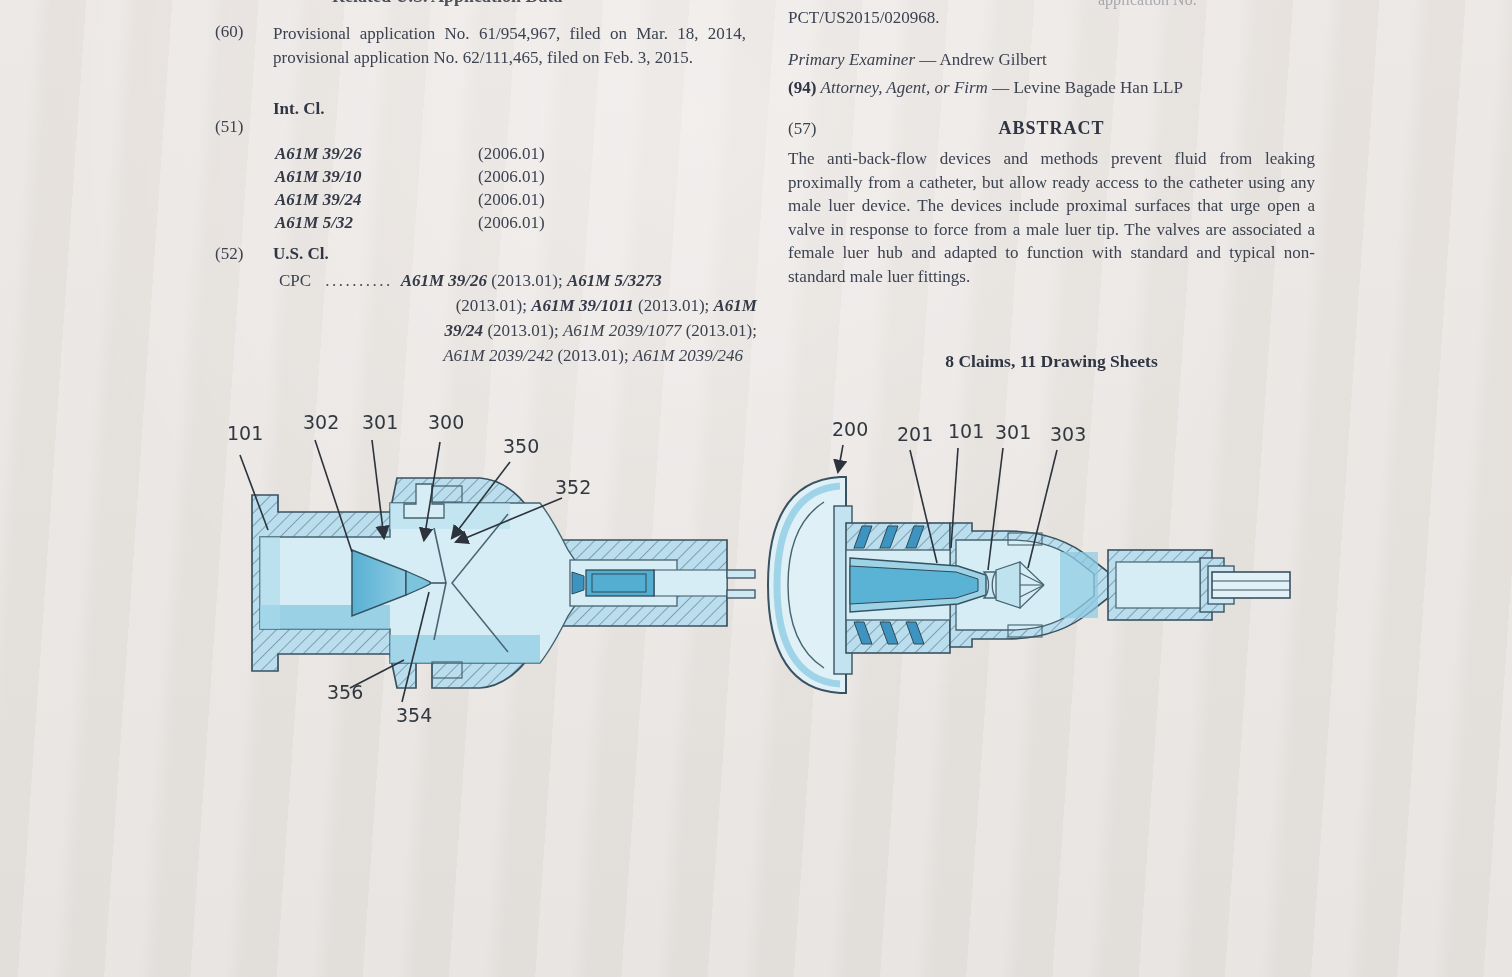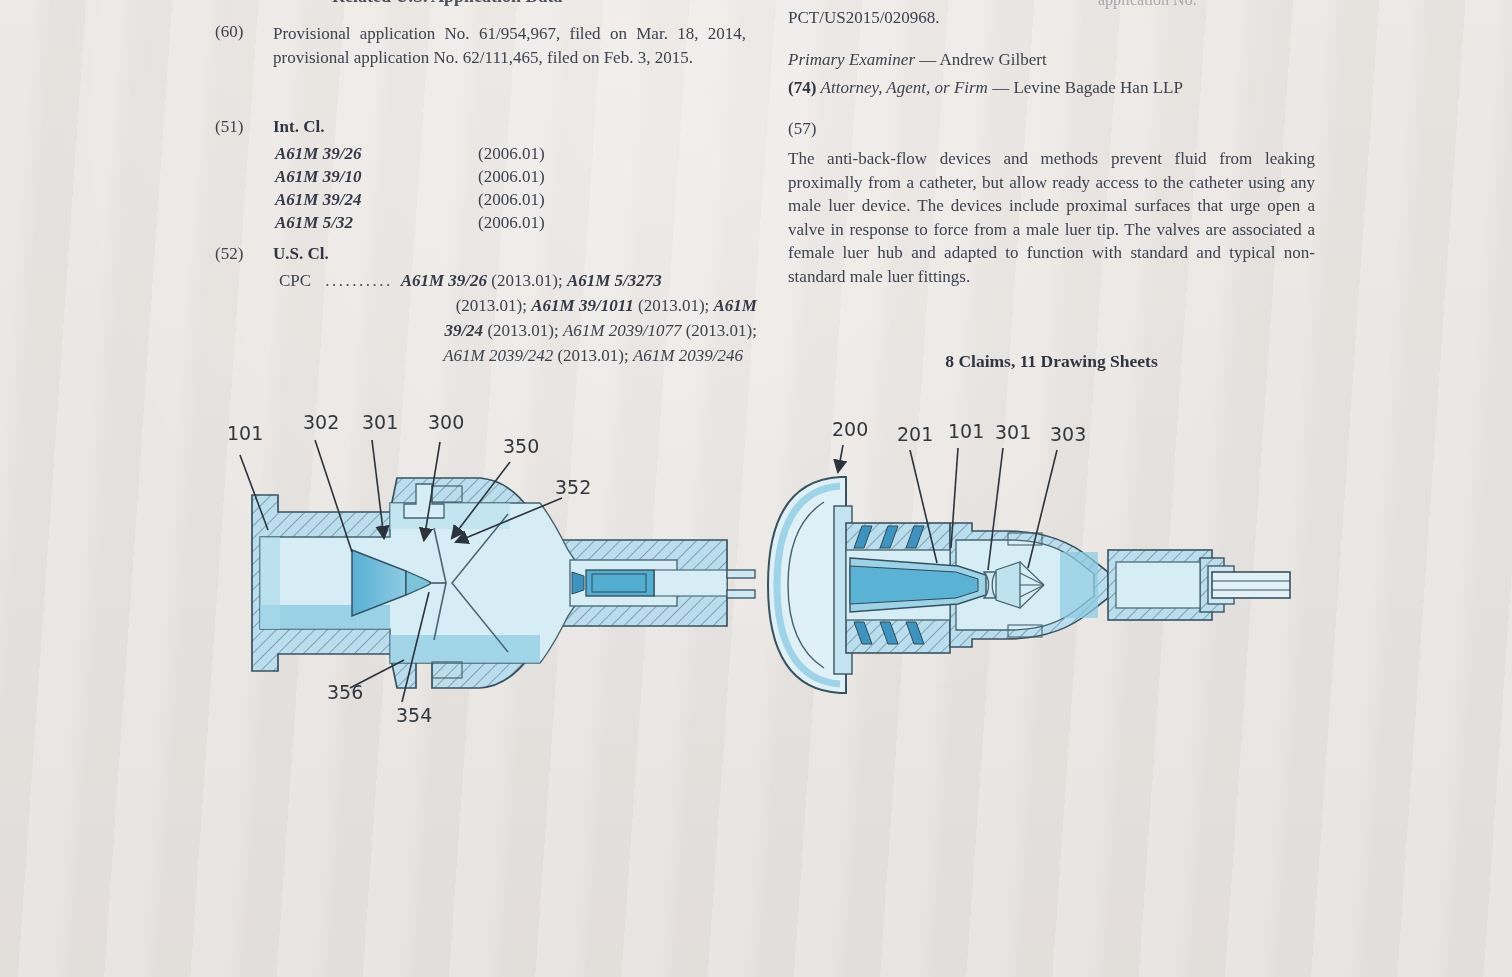--- a/index.html
+++ b/index.html
@@ -44,21 +44,21 @@
 
 <div class="page">
 
   <div class="abs header-cut" style="left:332px;top:-14px;">Related U.S. Application Data</div>
   <div class="abs header-cut-r" style="left:1098px;top:-9px;">application No.</div>
 
   <div class="abs num-col" style="left:215px;top:22px;">(60)</div>
   <div class="abs body-text" style="left:273px;top:22px;width:473px;">Provisional application No. 61/954,967, filed on Mar. 18, 2014, provisional application No. 62/111,465, filed on Feb. 3, 2015.</div>
 
   <div class="abs num-col" style="left:215px;top:117px;">(51)</div>
-  <div class="abs kicker" style="left:273px;top:117px;font-size:17px;">Int. Cl.</div>
+  <div class="abs kicker" style="left:273px;top:99px;font-size:17px;">Int. Cl.</div>
   <div class="abs" style="left:275px;top:142px;width:330px;">
     <div class="intcl-row" style="height:23px;">
       <span class="intcl-code bi">A61M 39/26</span>
       <span class="intcl-ver">(2006.01)</span>
     </div>
     <div class="intcl-row" style="height:23px;">
       <span class="intcl-code bi">A61M 39/10</span>
       <span class="intcl-ver">(2006.01)</span>
     </div>
     <div class="intcl-row" style="height:23px;">
@@ -81,24 +81,25 @@
     <div class="cpc-line cpc-cont"><span class="sg-bi">39/24</span><span class="sg-n"> (2013.01); </span><span class="sg-i">A61M 2039/1077</span><span class="sg-n"> (2013.01);</span></div>
     <div class="cpc-line cpc-cont" style="text-align:right;padding-right:14px;font-family:Liberation Serif, serif;"><span class="sg-i">A61M 2039/242</span><span class="sg-n"> (2013.01); </span><span class="sg-i">A61M 2039/246</span></div>
   </div>
 
   <div class="abs" style="left:788px;top:8px;font-size:17px;">PCT/US2015/020968.</div>
 
   <div class="abs examiner-line" style="left:788px;top:48px;">
     <span class="ital">Primary Examiner</span><span> — </span><span>Andrew Gilbert</span>
   </div>
   <div class="abs examiner-line" style="left:788px;top:76px;">
-    <span class="bold">(74)</span>&nbsp;<span class="ital">Attorney, Agent, or Firm</span><span> — </span><span>Levine Bagade Han LLP</span>
+    <span class="bold">(94)</span>&nbsp;<span class="ital">Attorney, Agent, or Firm</span><span> — </span><span>Levine Bagade Han LLP</span>
   </div>
 
   <div class="abs num-col" style="left:788px;top:119px;">(57)</div>
+  <div class="abs abstract-title" style="left:788px;top:118px;width:527px;text-align:center;">ABSTRACT</div>
   <div class="abs body-text" style="left:788px;top:147px;width:527px;">The anti-back-flow devices and methods prevent fluid from leaking proximally from a catheter, but allow ready access to the catheter using any male luer device. The devices include proximal surfaces that urge open a valve in response to force from a male luer tip. The valves are associated a female luer hub and adapted to function with standard and typical non-standard male luer fittings.</div>
   <div class="abs claims-note" style="left:788px;top:351px;width:527px;text-align:center;">8 Claims, 11 Drawing Sheets</div>
 
   <div class="fig" style="left:200px;top:400px;width:560px;height:340px;">
     <svg width="560" height="340" viewBox="0 0 560 340">
       <defs>
         <pattern id="hatchL" width="9" height="9" patternUnits="userSpaceOnUse" patternTransform="rotate(45)">
           <rect width="9" height="9" fill="#badeed"></rect>
           <line x1="0" y1="0" x2="0" y2="9" stroke="#5b7685" stroke-width="1.2"></line>
         </pattern>

